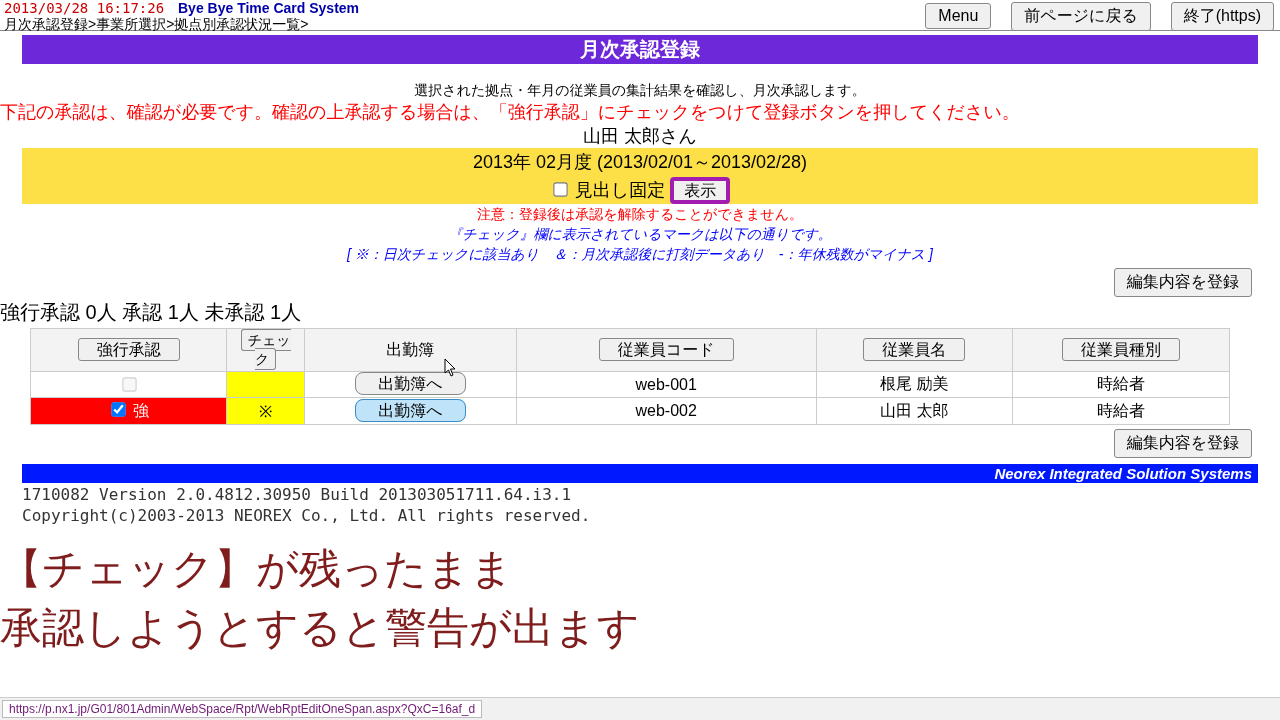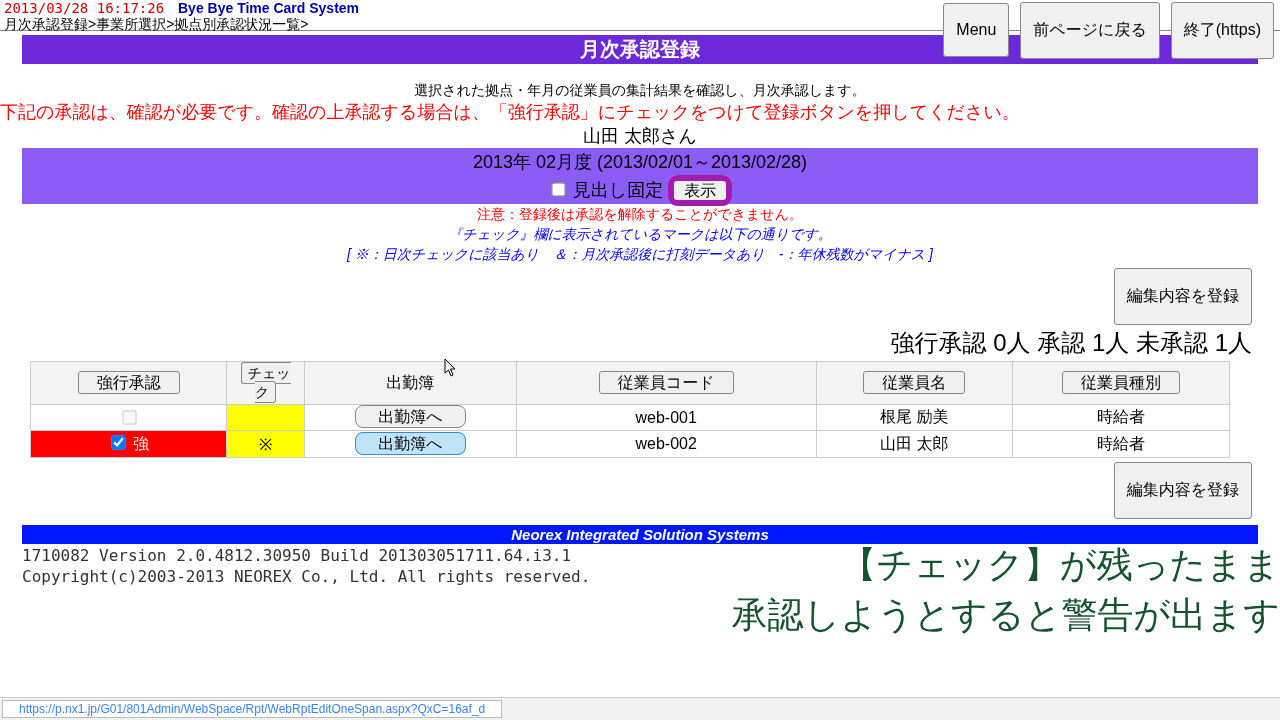--- a/index.html
+++ b/index.html
@@ -1,48 +1,48 @@
 <!DOCTYPE html>
 <html><head>
 <meta charset="utf-8">
 <style>
   html,body{margin:0;padding:0;width:1280px;height:720px;font-family:"MS PGothic","Meiryo",sans-serif;font-size:14px;background:#fff;color:#000;overflow:hidden}
   .topbar{height:30px;border-bottom:1px solid #888;position:relative}
   .ts{position:absolute;left:4px;top:0;color:#c00;font-size:14px;font-family:monospace}
   .sysname{position:absolute;left:178px;top:0;color:#00a;font-weight:bold;font-size:14px}
   .bread{position:absolute;left:4px;top:16px;font-size:14px}
   .topbtns{position:absolute;right:6px;top:2px}
-  .btn{display:inline-block;background:#f0f0f0;border:1px solid #888;border-radius:3px;padding:17px 12px;font-size:16px;cursor:pointer;margin-left:7px}
+  .btn{display:inline-block;background:#f0f0f0;border:1px solid #888;border-radius:3px;padding:3px 12px;font-size:16px;cursor:pointer;margin-left:16px}
   .titlebar{background:#6d28d9;color:#fff;text-align:center;font-size:20px;font-weight:bold;padding:1px 0;margin:4px 22px 0 22px}
   .instr{text-align:center;font-size:14px;margin-top:18px}
   .warn{color:#f00;text-align:left;font-size:18px}
   .user{text-align:center;font-size:18px}
-  .orange{background:#8b5cf6;margin:0 22px;text-align:center}
+  .orange{background:#fde047;margin:0 22px;text-align:center}
   .period{font-size:18px;padding:2px 0}
   .fixrow{font-size:18px;padding:2px 0}
   .red{color:#f00;text-align:center;font-size:14px;margin-top:2px}
   .bluei{color:#00f;text-align:center;font-size:14px;font-style:italic;margin-top:2px}
   .rowright{text-align:right;margin:4px 28px 0 0}
-  .counts{text-align:right;font-size:24px;margin:2px 28px 0 0}
+  .counts{text-align:left;font-size:20px;margin:2px 28px 0 0}
   table.grid{border-collapse:collapse;margin:2px 22px 0 30px;width:1200px}
   table.grid td,table.grid th{border:1px solid #ccc;padding:2px 4px;text-align:center;font-size:16px}
   table.grid tr.h td{background:#f3f3f3}
   .hdrbtn{background:#f0f0f0;border:1px solid #888;border-radius:3px;padding:2px 18px;cursor:pointer;font-size:16px}
   .cellbtn{background:#f0f0f0;border:1px solid #888;border-radius:8px;padding:2px 22px;cursor:pointer;font-size:16px}
   .cellbtn.sel{background:#bfe4f9;border:1px solid #3a8cc7}
   .redcell{background:#ff0000;color:#fff}
   .yellowcell{background:#ffff00}
-  .sysbar{background:#0018ff;color:#fff;text-align:center;font-style:italic;font-weight:bold;font-size:15px;padding:1px 6px;margin:6px 22px 0 22px}
+  .sysbar{background:#0018ff;color:#fff;text-align:right;font-style:italic;font-weight:bold;font-size:15px;padding:1px 6px;margin:6px 22px 0 22px}
   .ver{font-family:monospace;font-size:16px;margin:2px 0 0 22px;color:#333}
-  .caption{position:absolute;left:0;width:1280px;top:540px;text-align:right;color:#14532d;font-size:36px;line-height:1.4}
+  .caption{position:absolute;left:0;width:1280px;top:540px;text-align:left;color:#7f1d1d;font-size:42px;line-height:1.4}
   .statusbar{position:absolute;left:0;bottom:0;width:1280px;height:22px;background:#f1f1f1;border-top:1px solid #ccc}
-  .statusurl{position:absolute;left:2px;bottom:2px;background:#fff;border:1px solid #bbb;font-size:12px;padding:1px 16px;color:#3b82f6;font-family:sans-serif}
+  .statusurl{position:absolute;left:2px;bottom:2px;background:#fff;border:1px solid #bbb;font-size:12px;padding:1px 6px;color:#701a75;font-family:sans-serif}
   .cursor{position:absolute;pointer-events:none;left:444px;top:358px}
   input[type=checkbox]{transform:scale(1.1)}
-  .smbtn{background:#f0f0f0;border:6px solid #a21caf;border-radius:9px;padding:1px 10px;font-size:16px;cursor:pointer}
+  .smbtn{background:#f0f0f0;border:4px solid #a21caf;border-radius:4px;padding:1px 10px;font-size:16px;cursor:pointer}
 </style>
 </head>
 <body>
 
 <div class="topbar">
   <span class="ts">2013/03/28 16:17:26</span>
   <span class="sysname">Bye Bye Time Card System</span>
   <span class="bread">月次承認登録&gt;事業所選択&gt;拠点別承認状況一覧&gt;</span>
   <span class="topbtns">
     <span class="btn">Menu</span>

